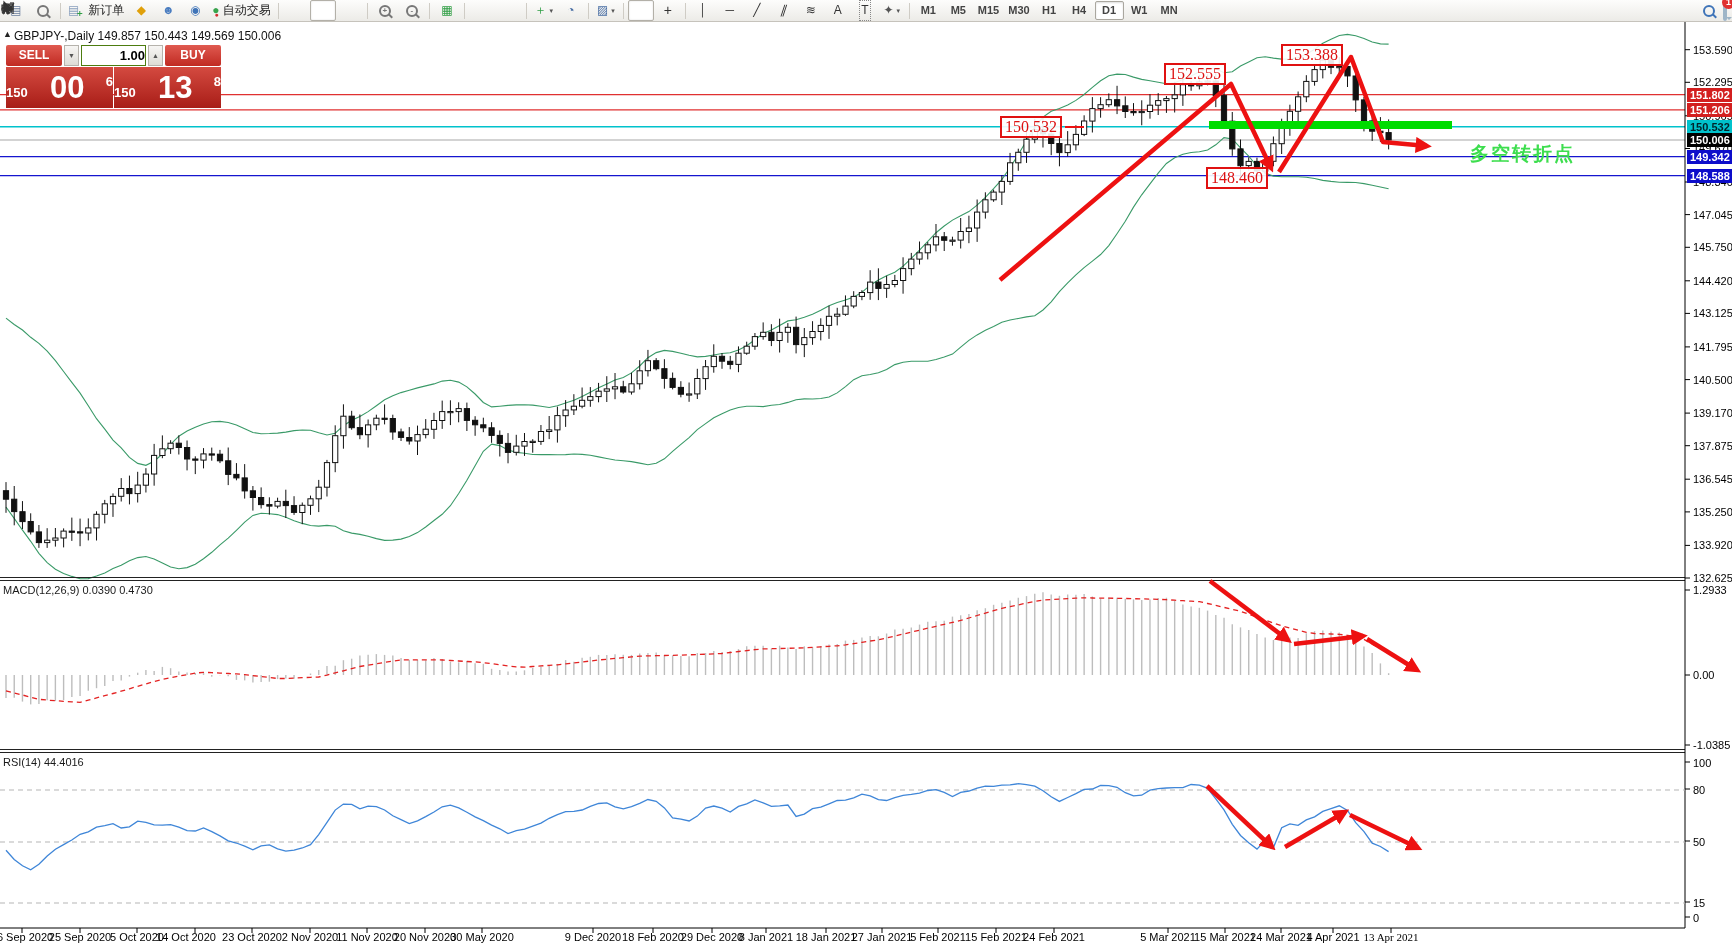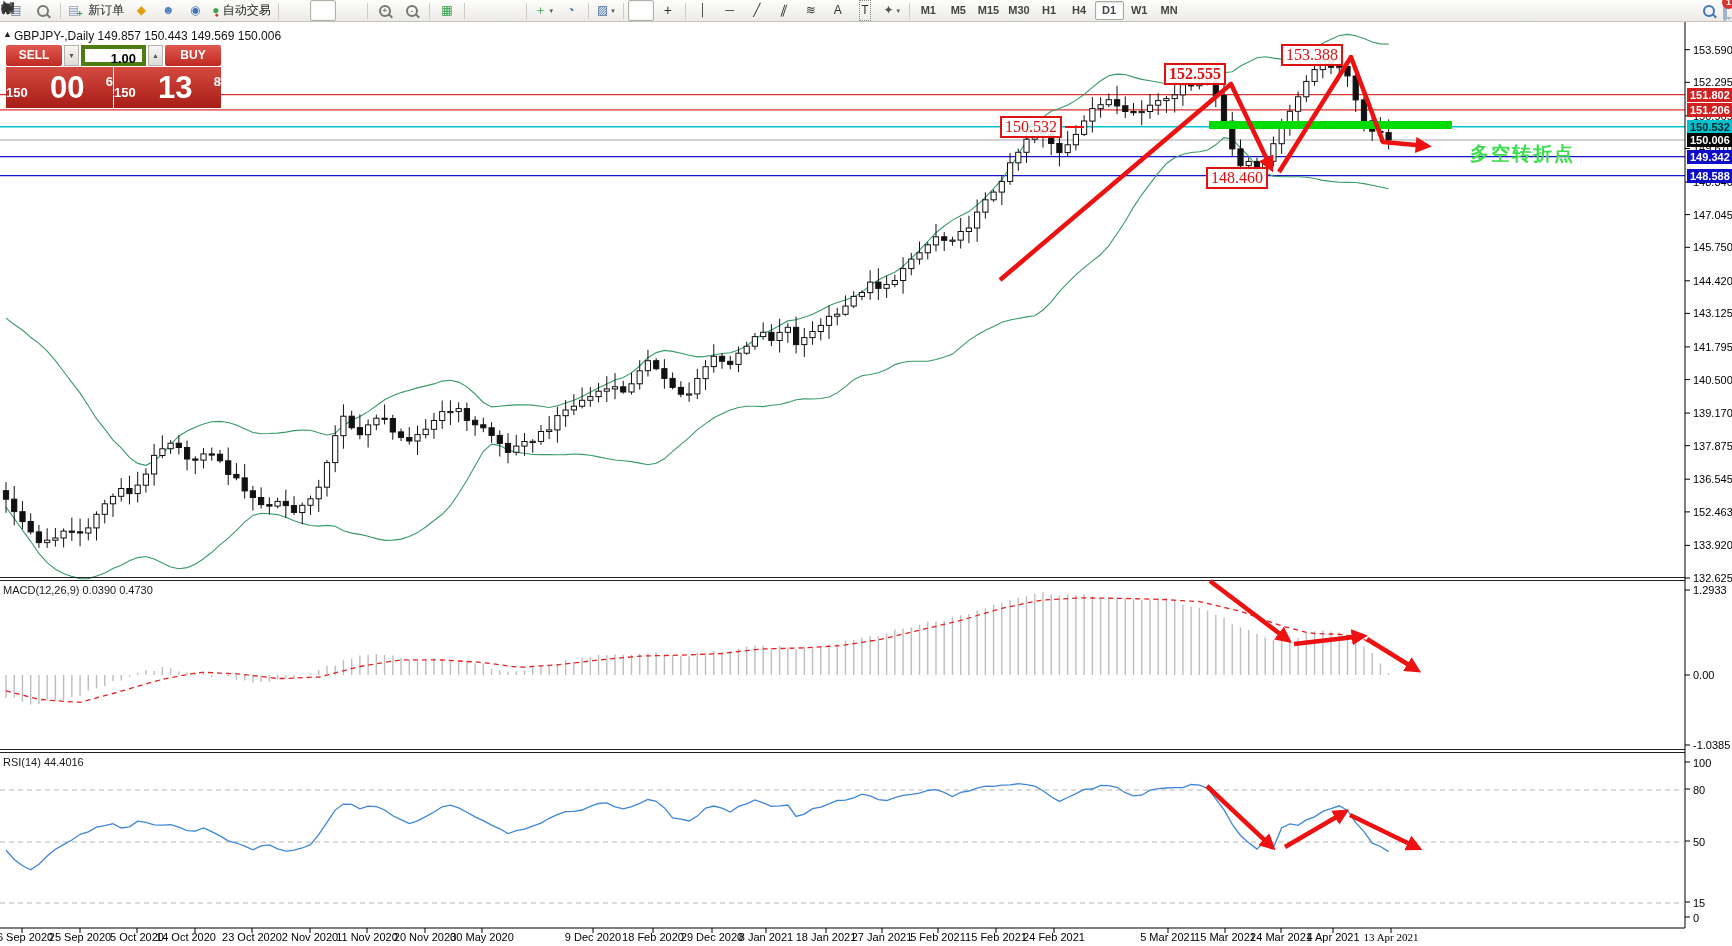--- a/index.html
+++ b/index.html
@@ -31,22 +31,22 @@
   .boxed{border:1px dotted #888;padding:0 1px;font-size:10px;}
   
   .title{left:14px;top:29px;font-size:12px;color:#111;white-space:nowrap;}
   #collapse{left:3px;top:29px;font-size:9px;color:#222;}
   #widget{position:absolute;left:6px;top:45px;width:215px;}
   .wrow1{display:flex;gap:2px;height:21px;}
   .obtn{width:56px;background:linear-gradient(#e05a50,#c02a22);color:#fff;font-size:12px;font-weight:bold;
         text-align:center;line-height:21px;border-radius:2px;}
   .spinb{width:15px;background:linear-gradient(#f7f6f4,#dedcd6);border:1px solid #b6b3ac;box-sizing:border-box;
          font-size:7px;color:#555;text-align:center;line-height:19px;}
-  .vol{flex:1;background:#fff;border:4px solid #4d7c0f;box-sizing:border-box;font-size:13px;font-weight:bold;
-       color:#000;text-align:right;padding-right:6px;line-height:19px;}
+  .vol{flex:1;background:#fff;border:1px solid #4d7c0f;box-sizing:border-box;font-size:13px;font-weight:bold;
+       color:#000;text-align:right;line-height:19px;}
   .wrow2{display:flex;gap:1px;margin-top:1px;height:41px;}
   .pricebox{flex:1;background:linear-gradient(#d44a40,#a81d17);color:#fff;display:flex;align-items:center;justify-content:space-between;}
   .p-small{font-size:13px;font-weight:bold;margin:10px 2px 0 0;}
   .p-big{font-size:31px;font-weight:bold;line-height:36px;}
   .p-sup{font-size:13px;font-weight:bold;margin:-12px 0 0 1px;}
   
   .ind-label{font-size:11px;color:#1a1a1a;white-space:nowrap;}
   .axlab{position:absolute;font-size:11px;color:#000;white-space:nowrap;}
   .axbadge{position:absolute;left:1687px;width:44px;font-size:11px;font-weight:bold;text-align:left;
            padding:1px 0 1px 3px;line-height:12px;}
@@ -828,41 +828,41 @@
     <span>MACD(12,26,9)</span>
     <span>0.0390 0.4730</span>
   </div>
   <div class="abs ind-label" style="left:3px;top:756px;">
     <span>RSI(14)</span>
     <span>44.4016</span>
   </div>
 
   <div class="abs" id="note" style="left: 1470px; top: 141px; color: rgb(61, 222, 78);">多空转折点</div>
   <div id="tags">
-      <div class="ptag" style="left: 1164px; top: 63px; font-weight: bold;">152.555</div>
+      <div class="ptag" style="left: 1164px; top: 63px;">152.555</div>
       <div class="ptag" style="left: 1281px; top: 44px;">153.388</div>
       <div class="ptag" style="left: 1000px; top: 116px;">150.532</div>
       <div class="ptag" style="left: 1206px; top: 167px;">148.460</div>
     </div>
   <div id="pricecol">
       <div class="axlab" style="left: 1693px; top: 43.682px;">153.590</div>
       <div class="axlab" style="left: 1693px; top: 76.316px;">152.295</div>
       <div class="axlab" style="left: 1693px; top: 109.832px;">150.965</div>
       <div class="axlab" style="left: 1693px; top: 142.466px;">149.670</div>
       <div class="axlab" style="left: 1693px; top: 175.982px;">148.340</div>
       <div class="axlab" style="left: 1693px; top: 208.616px;">147.045</div>
       <div class="axlab" style="left: 1693px; top: 241.25px;">145.750</div>
       <div class="axlab" style="left: 1693px; top: 274.766px;">144.420</div>
       <div class="axlab" style="left: 1693px; top: 307.4px;">143.125</div>
       <div class="axlab" style="left: 1693px; top: 340.916px;">141.795</div>
       <div class="axlab" style="left: 1693px; top: 373.55px;">140.500</div>
       <div class="axlab" style="left: 1693px; top: 407.066px;">139.170</div>
       <div class="axlab" style="left: 1693px; top: 439.7px;">137.875</div>
       <div class="axlab" style="left: 1693px; top: 473.216px;">136.545</div>
-      <div class="axlab" style="left: 1693px; top: 505.85px;">152.463</div>
+      <div class="axlab" style="left: 1693px; top: 505.85px;">135.250</div>
       <div class="axlab" style="left: 1693px; top: 539.366px;">133.920</div>
       <div class="axlab" style="left: 1693px; top: 572px;">132.625</div>
       <div class="axbadge" style="top: 87.7396px; background: rgb(211, 31, 31); color: rgb(255, 255, 255);">151.802</div>
       <div class="axbadge" style="top: 102.759px; background: rgb(211, 31, 31); color: rgb(255, 255, 255);">151.206</div>
       <div class="axbadge" style="top: 119.744px; background: rgb(0, 194, 204); color: rgb(0, 34, 42);">150.532</div>
       <div class="axbadge" style="top: 132.999px; background: rgb(0, 0, 0); color: rgb(255, 255, 255);">150.006</div>
       <div class="axbadge" style="top: 149.732px; background: rgb(13, 13, 202); color: rgb(255, 255, 255);">149.342</div>
       <div class="axbadge" style="top: 168.732px; background: rgb(13, 13, 202); color: rgb(255, 255, 255);">148.588</div>
     </div>
   <div id="indaxis">

